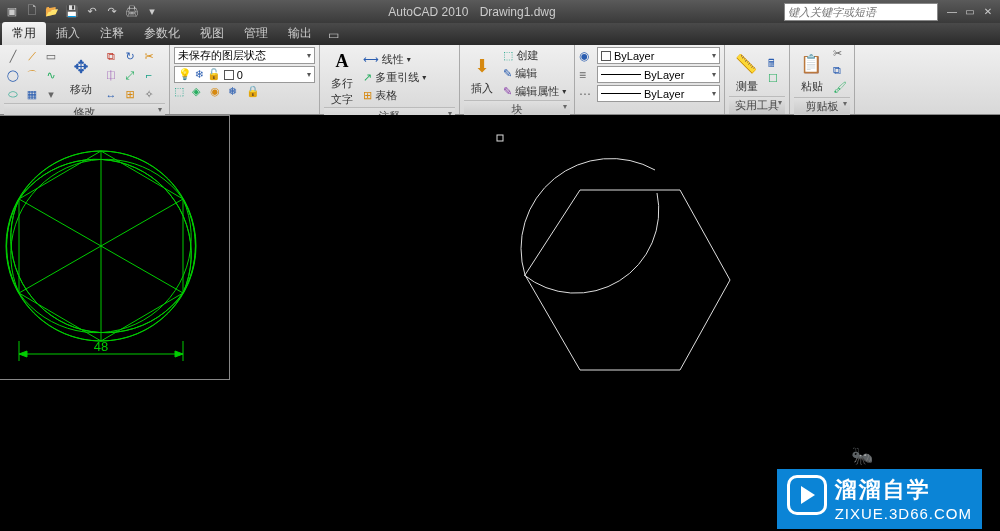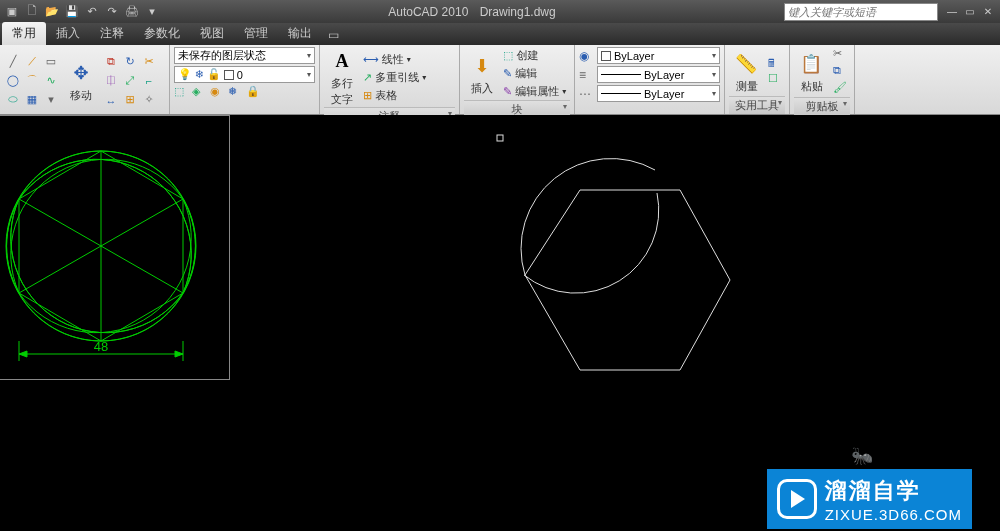--- a/index.html
+++ b/index.html
@@ -32,21 +32,21 @@
 .big-btn .bl { font-size: 11px; color: #333; }
 .stack { display: flex; flex-direction: column; gap: 1px; font-size: 11px; color: #333; }
 .stack .row { display: flex; align-items: center; gap: 3px; height: 17px; }
 .combo { background: #fff; border: 1px solid #999; font-size: 11px; padding: 1px 16px 1px 3px; position: relative; height: 17px; display: flex; align-items: center; }
 .combo::after { content: "▾"; position: absolute; right: 3px; font-size: 8px; color: #555; }
 
 .canvas-area { position: absolute; top: 115px; left: 0; right: 0; bottom: 0; background: #000; }
 .ref-panel { position: absolute; top: 0; left: -30px; width: 260px; height: 265px; border: 1px solid #888; background: #000; }
 svg { display: block; }
 
-.watermark { position: absolute; right: 28px; bottom: 2px; width: 205px; height: 60px; background: #0b84d6; display: flex; align-items: center; gap: 8px; padding: 6px 10px; }
+.watermark { position: absolute; right: 18px; bottom: 2px; width: 205px; height: 60px; background: #0b84d6; display: flex; align-items: flex-start; gap: 8px; padding: 6px 10px; }
 .watermark .play { width: 40px; height: 40px; border: 3px solid #fff; border-radius: 10px; display: flex; align-items: center; justify-content: center; }
 .watermark .play::after { content: ""; border-left: 14px solid #fff; border-top: 9px solid transparent; border-bottom: 9px solid transparent; margin-left: 3px; }
 .wm-text { color: #fff; display: flex; flex-direction: column; }
 .wm-main { font-size: 22px; font-weight: bold; letter-spacing: 2px; }
 .wm-sub { font-size: 15px; letter-spacing: 1px; }
 
 .ant-shadow { position: absolute; right: 126px; bottom: 64px; color: #333; font-size: 18px; }
 
 .c-red{color:#c0392b} .c-blue{color:#2a5db0} .c-green{color:#27ae60} .c-orange{color:#d68910} .c-teal{color:#16a085} .c-purple{color:#8e44ad} .c-gray{color:#666}
 </style>
@@ -113,20 +113,21 @@
         <div class="i c-blue">↻</div>
         <div class="i c-orange">✂</div>
         <div class="i c-purple">⎅</div>
         <div class="i c-green">⤢</div>
         <div class="i c-teal">⌐</div>
         <div class="i c-blue">↔</div>
         <div class="i c-orange">⊞</div>
         <div class="i c-gray">✧</div>
       </div>
     </div>
+    <div class="panel-label">修改</div>
   </div>
 
   <div class="panel" style="width:150px">
     <div class="panel-body" style="flex-direction:column;align-items:stretch;gap:2px">
       <div class="combo" style="width:100%">
         <span>未保存的图层状态</span>
       </div>
       <div class="combo" style="width:100%;display:flex;gap:3px">
         <span class="c-orange">💡</span>
         <span class="c-blue">❄</span>

